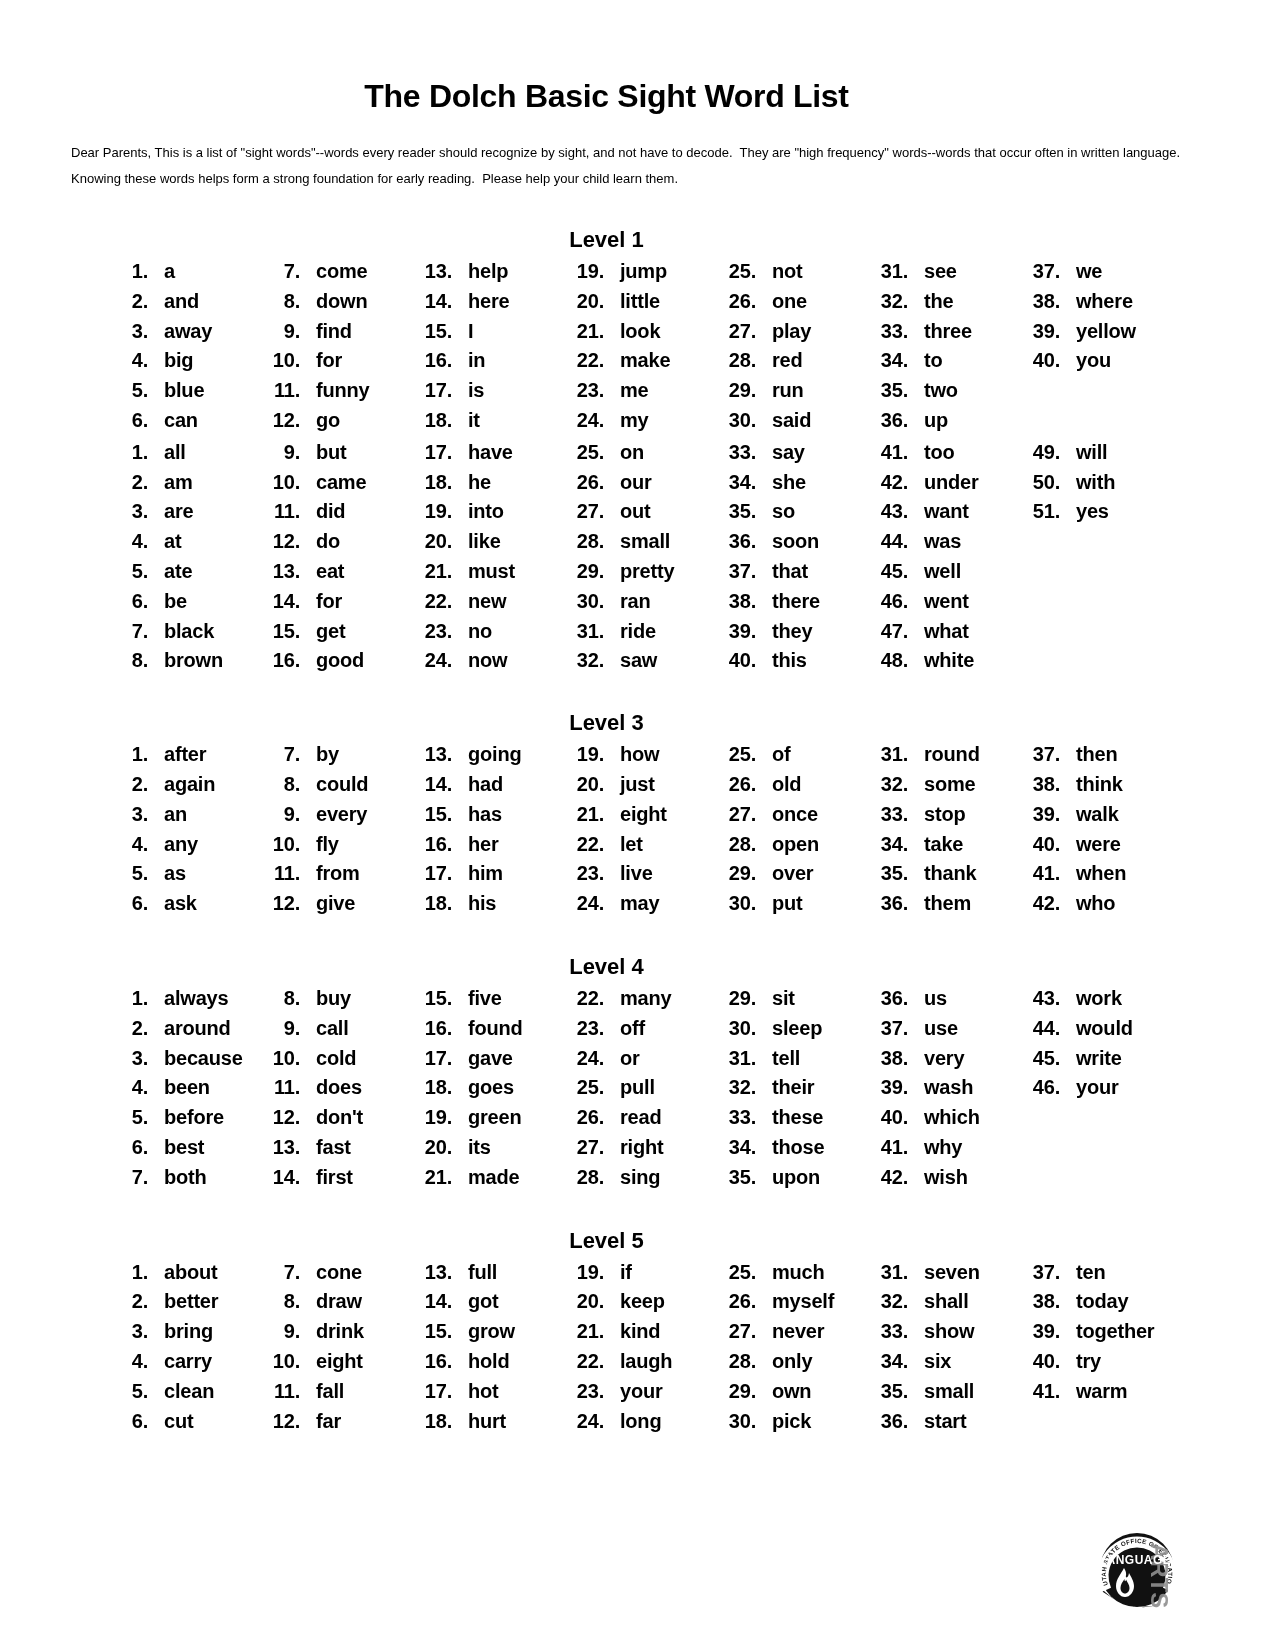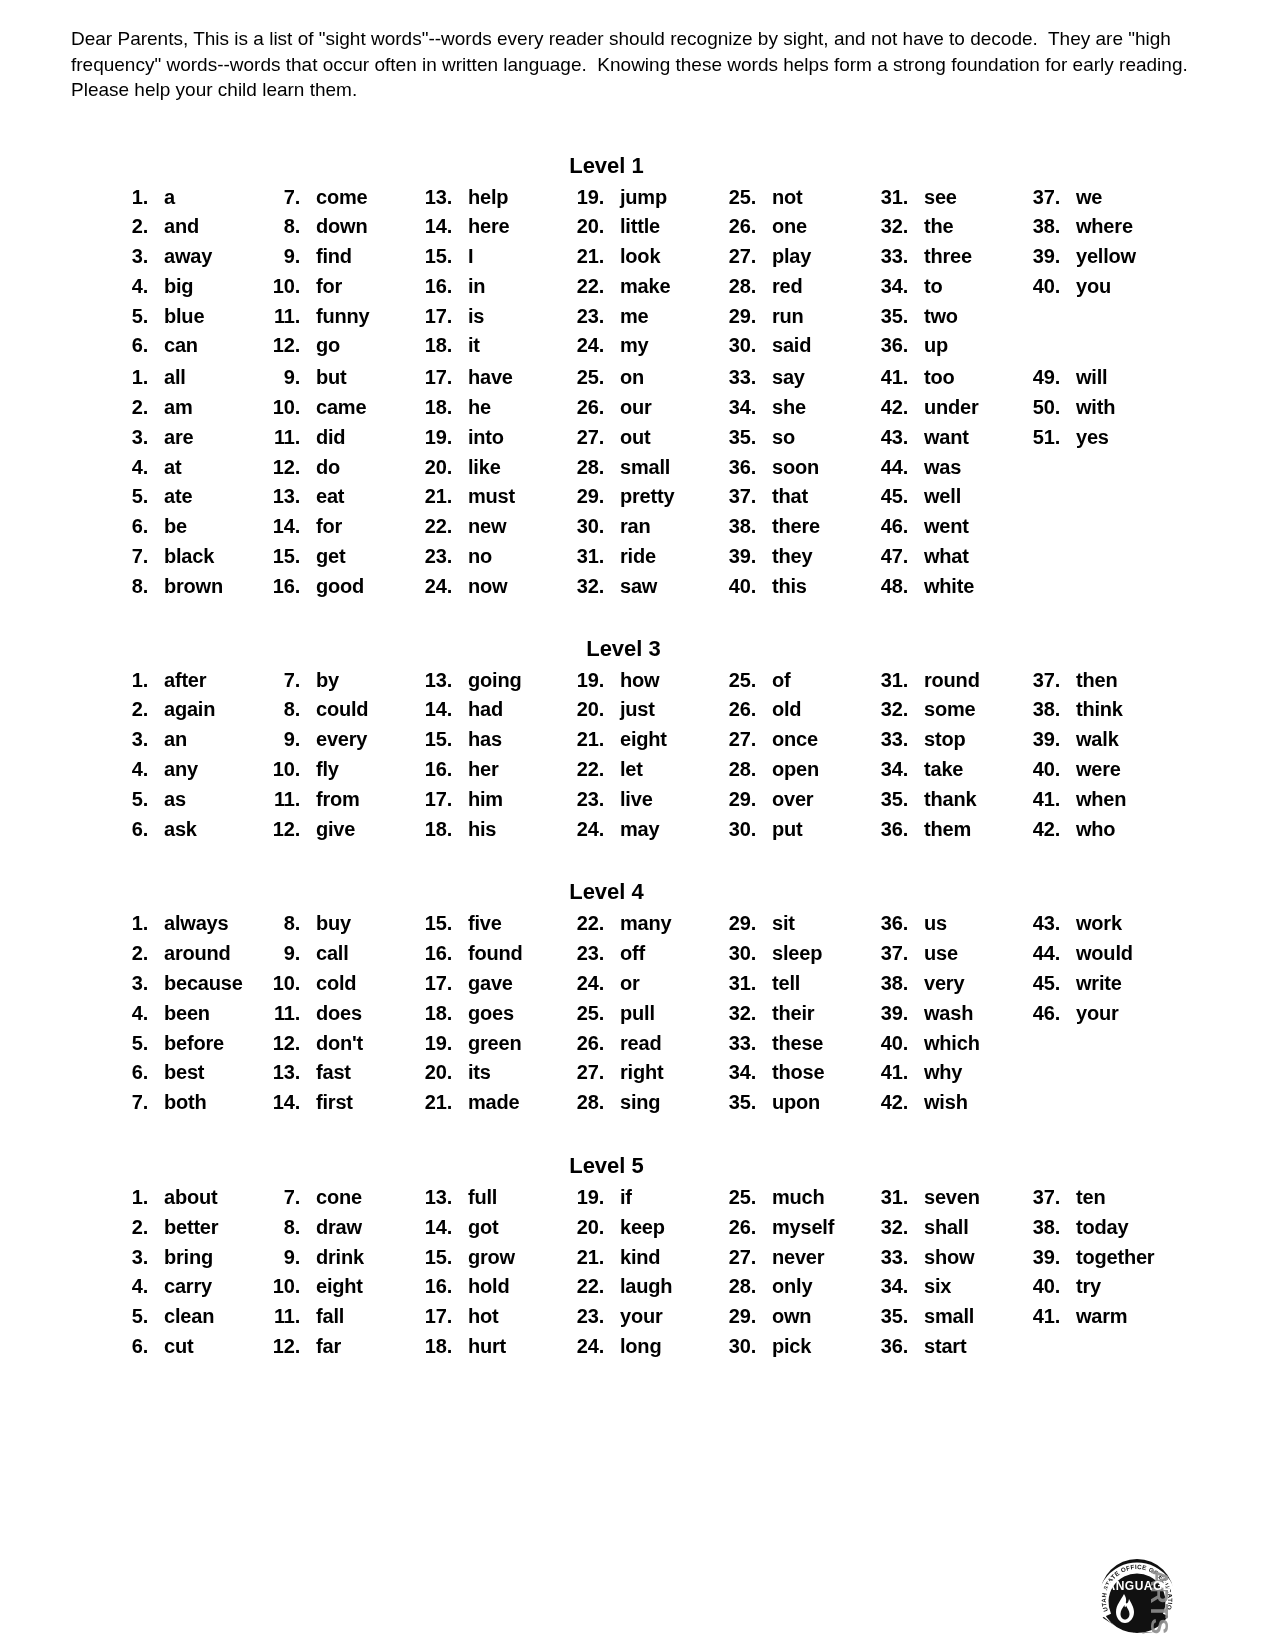--- a/index.html
+++ b/index.html
@@ -20,35 +20,35 @@
     width: 1213px;
     text-align: center;
     font-size: 32px;
     font-weight: bold;
     line-height: 36px;
     letter-spacing: -0.3px;
   }
   .intro {
     margin: 26px 0 0 71px;
     width: 1122px;
-    font-size: 19px;
+    font-size: 13px;
     line-height: 25.5px;
     white-space: pre-wrap;
   }
   .level-header {
     margin: 0;
     width: 1213px;
     text-align: center;
     font-size: 22px;
     font-weight: bold;
     line-height: 30px;
   }
-  .lh-1 { margin-top: 48px; }
+  .lh-1 { margin-top: 34px; }
   .lh-2 { margin-top: 37px; }
-  .lh-3 { margin-top: 32px; padding-left: 17px; }
+  .lh-3 { margin-top: 32px; }
   .lh-4 { margin-top: 33px; }
   .lh-5 { margin-top: 33px; }
   .word-grid {
     margin-left: 110px;
     margin-top: 2px;
     display: grid;
     grid-template-columns: 152px 152px 152px 152px 152px 152px auto;
     font-size: 20px;
     line-height: 29.8px;
     letter-spacing: -0.2px;
@@ -67,20 +67,21 @@
     top: 1522px;
     width: 92px;
     height: 92px;
   }
 </style>
 </head>
 <body>
 
 <div class="page">
 
+  <h1 class="doc-title">The Dolch Basic Sight Word List</h1>
 
   <p class="intro">Dear Parents, This is a list of "sight words"--words every reader should recognize by sight, and not have to decode.  They are "high frequency" words--words that occur often in written language.  Knowing these words helps form a strong foundation for early reading.  Please help your child learn them.</p>
 
   <h2 class="level-header lh-1">Level 1</h2>
   <div class="word-grid">
       <div class="cell"><span class="num">1.</span><span class="word">a</span></div>
       <div class="cell"><span class="num">7.</span><span class="word">come</span></div>
       <div class="cell"><span class="num">13.</span><span class="word">help</span></div>
       <div class="cell"><span class="num">19.</span><span class="word">jump</span></div>
       <div class="cell"><span class="num">25.</span><span class="word">not</span></div>

